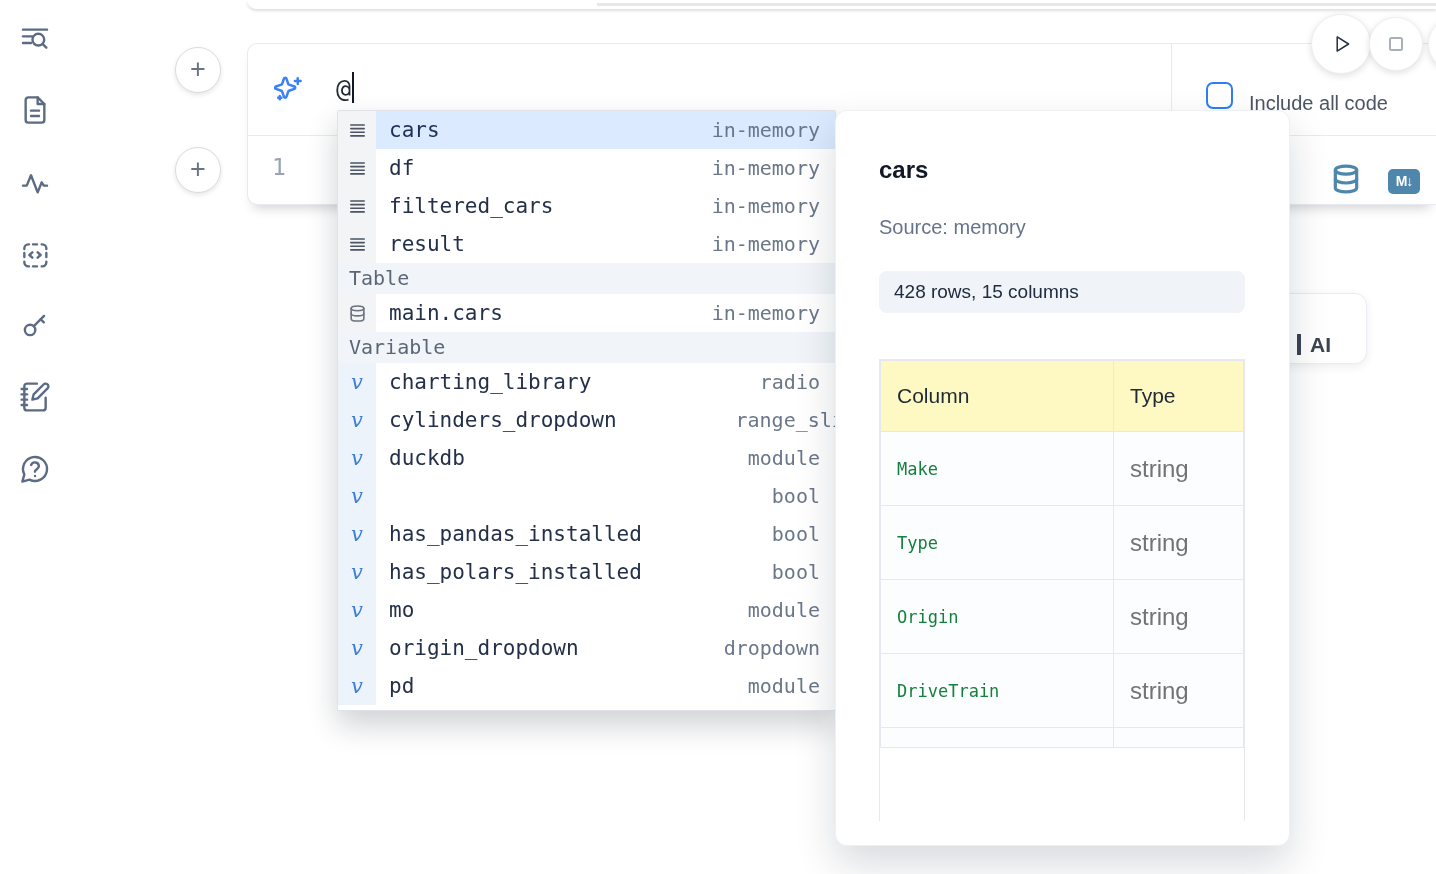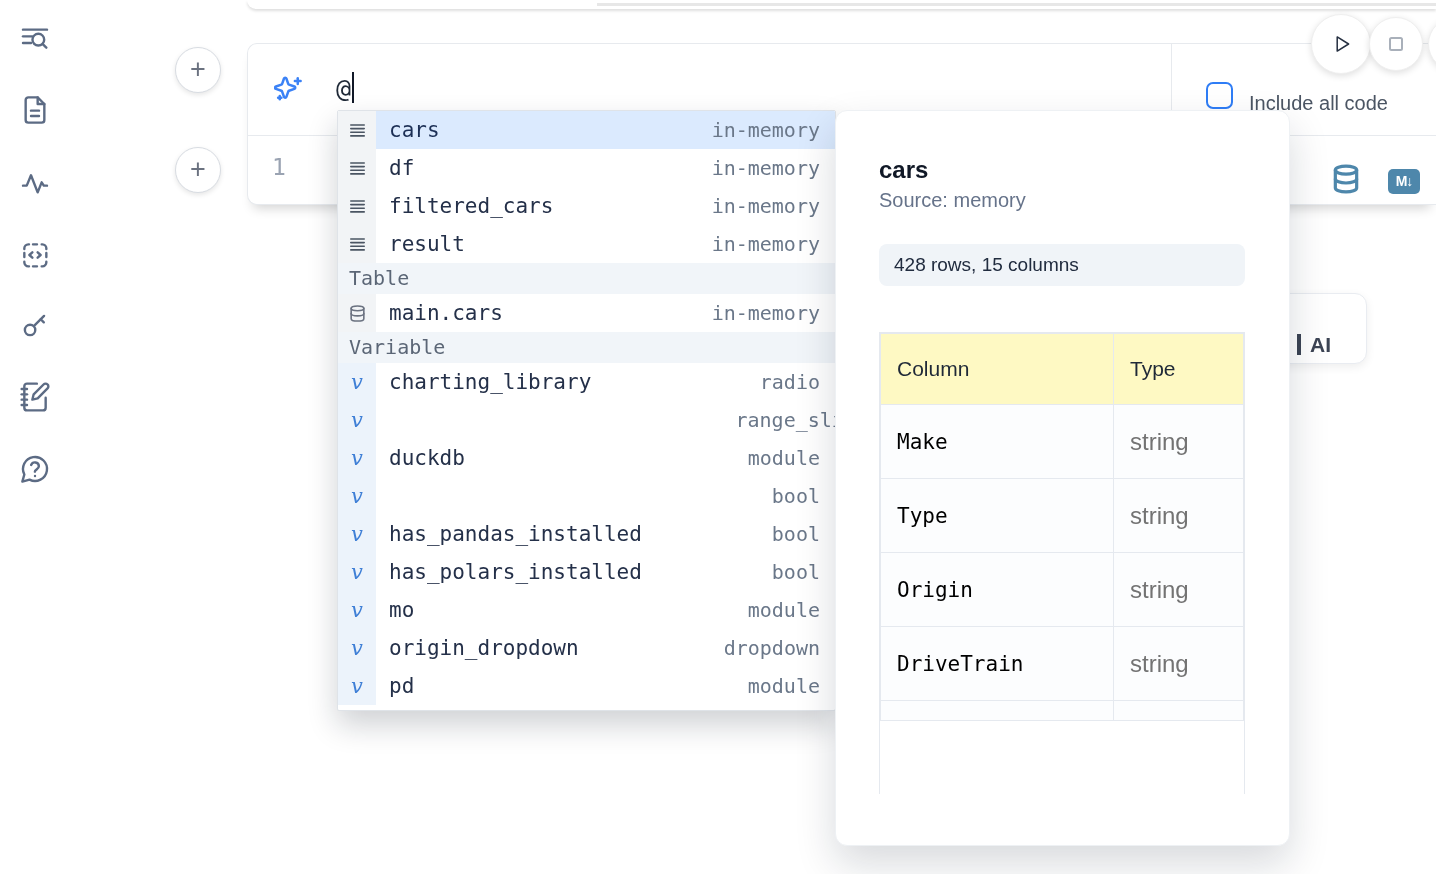--- a/index.html
+++ b/index.html
@@ -68,30 +68,30 @@
   .ac-item.sel .ac-name { color:#1c2f55; }
   .ac-type { margin-left:auto; font-family:"DejaVu Sans Mono",monospace; font-size:20px; color:#6a7789;
              white-space:nowrap; flex:0 0 auto; }
   .ac-type.clip { margin-right:-60px; }
 
   
   .panel { position:absolute; left:835px; top:110px; width:455px; height:736px; background:#fff;
            border:1px solid #eef1f4; border-radius:12px; box-shadow:0 18px 40px rgba(15,23,42,.16);
            z-index:40; padding:45px 44px 0 43px; }
   .panel-title { font-size:24px; font-weight:bold; color:#101826; }
-  .panel-source { margin-top:5px; font-size:20px; color:#66738a; }
+  .panel-source { margin-top:32px; font-size:20px; color:#66738a; }
   .panel-badge { margin-top:32px; background:#f0f4f8; border-radius:8px; padding:10px 15px;
                  font-size:19px; color:#212c3f; }
   .schema-wrap { margin-top:46px; height:462px; overflow:hidden; border:1px solid #e5e9ef; border-bottom:none; }
   .schema { width:100%; border-collapse:collapse; table-layout:fixed; }
   .schema col.c1 { width:233px; }
   .schema th { background:#fef9c3; height:71px; text-align:left; padding-left:16px; font-weight:normal;
                font-size:21px; color:#1f2937; border:1px solid #e5e9ef; }
   .schema td { height:74px; padding-left:16px; border:1px solid #e5e9ef; background:#fcfdfe; }
-  .schema td.cname { font-family:"DejaVu Sans Mono",monospace; font-size:21px; color:#000000; }
+  .schema td.cname { font-family:"DejaVu Sans Mono",monospace; font-size:17px; color:#15803d; }
   .schema td.ctype { font-size:24px; color:#737373; }
   .schema tr.stub td { height:20px; }
 
   
   .ai-card { position:absolute; left:1065px; top:293px; width:302px; height:71px; background:#fff;
              border:1px solid #e9ecf1; border-radius:12px; box-shadow:0 3px 10px rgba(0,0,0,.07);
              z-index:10; cursor:pointer; }
   .ai-card-inner { position:absolute; left:231px; top:16px; height:69px; display:flex; align-items:center; }
   .ai-frag { width:4px; height:21px; background:#3c4454; margin-right:9px; }
   .ai-label { font-size:21px; font-weight:bold; color:#3c4454; }
@@ -273,20 +273,21 @@
         <div class="ac-main">
           <span class="ac-name">charting_library</span>
           <span class="ac-type">radio</span>
         </div>
       </div>
       <div class="ac-item">
         <div class="ac-gutter var">
           <span class="vglyph">v</span>
         </div>
         <div class="ac-main">
+          <span class="ac-name">cylinders_dropdown</span>
           <span class="ac-type clip">range_slider</span>
         </div>
       </div>
       <div class="ac-item">
         <div class="ac-gutter var">
           <span class="vglyph">v</span>
         </div>
         <div class="ac-main">
           <span class="ac-name">duckdb</span>
           <span class="ac-type">module</span>

